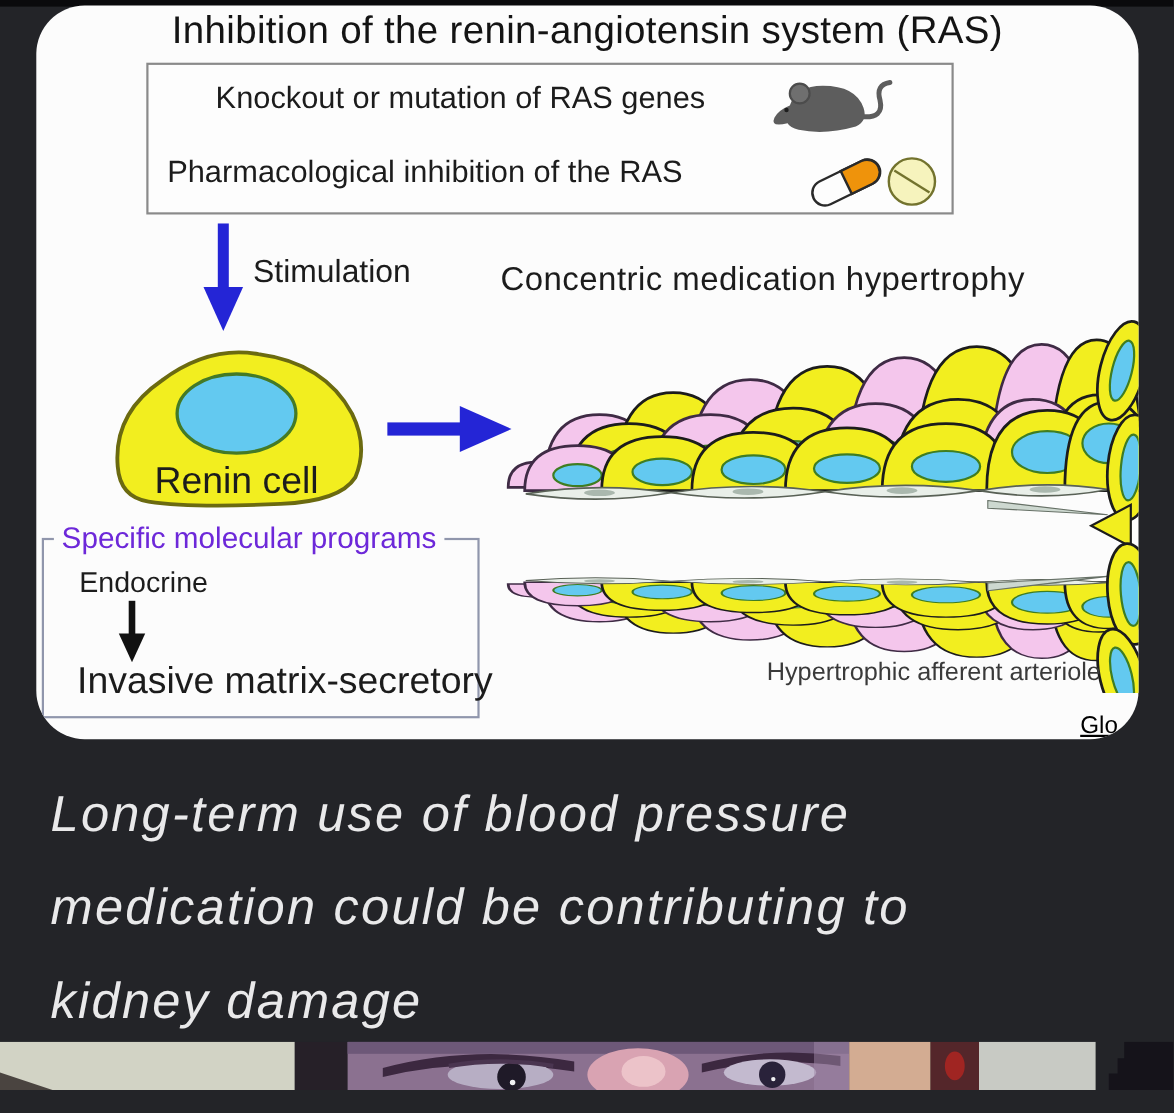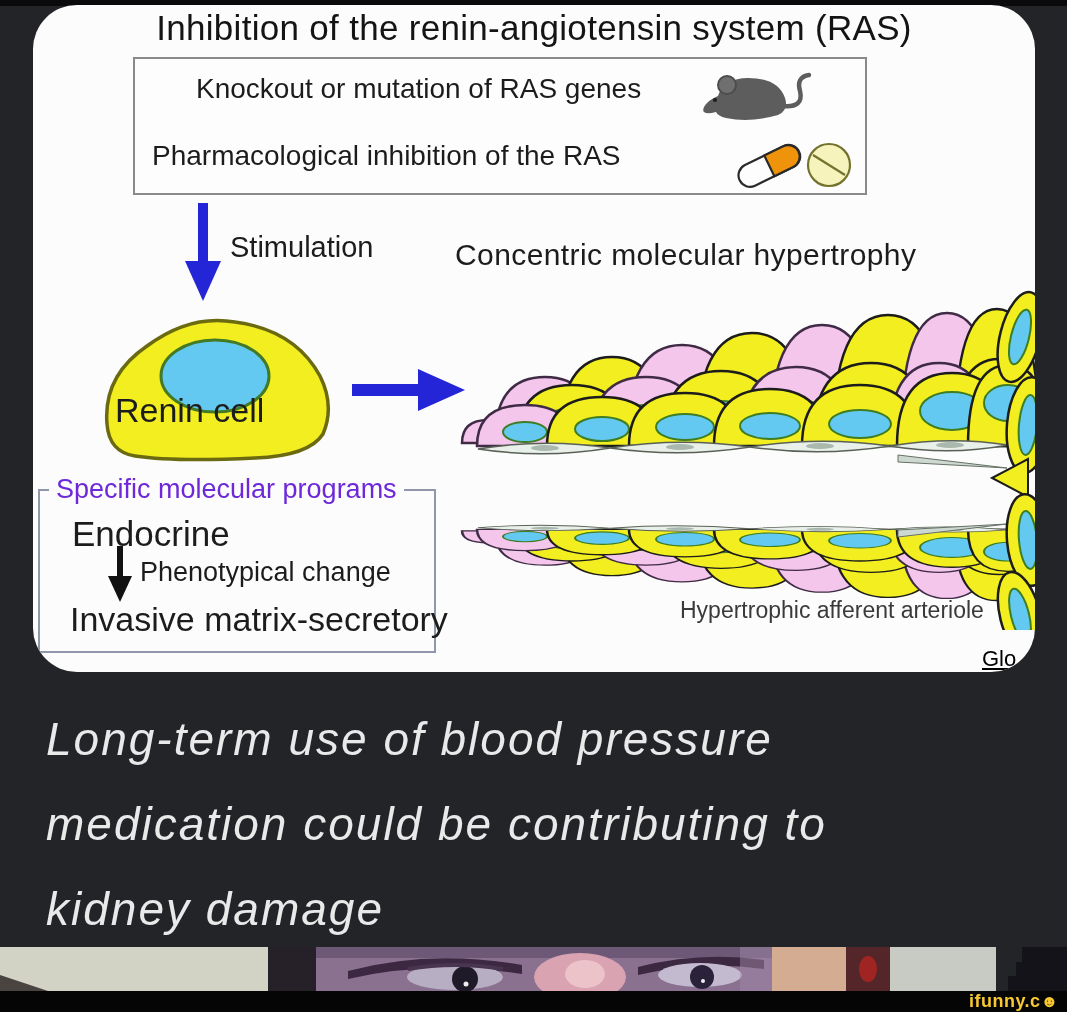--- a/index.html
+++ b/index.html
@@ -14,27 +14,27 @@
     left:33px;top:5px;width:1002px;height:667px;background:#fcfcfc;
     border-radius:44px;overflow:hidden;color:#1a1a1a;
   }
   .dg-title{left:0;top:3px;width:100%;text-align:center;font-size:35px;letter-spacing:.3px;color:#141414;white-space:nowrap;}
   .topbox{left:100px;top:52px;width:730px;height:134px;border:2px solid #8a8a8a;background:#fdfdfd;}
   .dg-text{white-space:nowrap;color:#1c1c1c;}
   .tb-line1{left:119px;top:68px;font-size:28px;margin-left:44px;}
   .tb-line2{left:119px;top:135px;font-size:28px;}
   .lbl-stim{left:197px;top:226px;font-size:29px;}
   .lbl-conc{left:422px;top:233px;font-size:30px;letter-spacing:.4px;}
-  .renin-label{left:82px;top:386px;width:200px;font-size:34px;}
+  .renin-label{left:82px;top:413px;width:200px;text-align:center;font-size:34px;}
   .progbox{left:5px;top:484px;width:394px;height:160px;border:2px solid #9096ac;background:transparent;}
   .prog-header{left:16px;top:469px;font-size:27px;background:#fcfcfc;padding:0 7px;color:#6d28d9;}
-  .prog-r1{left:39px;top:509px;font-size:35px;}
+  .prog-r1{left:39px;top:509px;font-size:26px;}
   .prog-r2{left:107px;top:552px;font-size:27px;}
   .prog-r3{left:37px;top:595px;font-size:34px;}
-  .lbl-hyper{left:647px;top:592px;font-size:23px;color:#3a3a3a;}
+  .lbl-hyper{left:664px;top:592px;font-size:23px;color:#3a3a3a;}
   .lbl-glo{left:949px;top:641px;font-size:22px;color:#000000;text-decoration:underline;}
   .caption-line{left:46px;color:#e9e9ea;font-size:46px;letter-spacing:2px;white-space:nowrap;font-style:italic;}
   .cap1{top:712px;} .cap2{top:797px;} .cap3{top:882px;}
   .bottombar{left:0;top:991px;width:1067px;height:21px;background:#050505;}
   .brand{right:8px;top:0;height:21px;line-height:20px;color:#f8c832;font-size:18px;font-weight:bold;letter-spacing:.5px;}
   .brand .face{font-size:17px;}
 </style>
 </head>
 <body>
 
@@ -67,21 +67,21 @@
         <path d="M85,27 L117,47" stroke="#73732e" stroke-width="2.2"></path>
       </g>
     </svg>
 
     <svg class="abs" style="left:147px;top:198px" width="46" height="102" viewBox="0 0 46 102">
       <rect x="18" y="0" width="10" height="62" fill="#2425d6"></rect>
       <path d="M5,58 L41,58 L23,98 Z" fill="#2425d6"></path>
     </svg>
 
     <div class="abs dg-text lbl-stim">Stimulation</div>
-    <div class="abs dg-text lbl-conc">Concentric molecular hypertrophy</div>
+    <div class="abs dg-text lbl-conc">Concentric medication hypertrophy</div>
 
     <svg class="abs" style="left:62px;top:301px" width="245" height="160" viewBox="0 0 245 160">
       <path d="M12,118 Q8,70 52,40 Q95,8 140,16 Q200,24 225,70 Q240,100 228,128 Q214,150 160,152 Q80,156 40,150 Q14,146 12,118 Z" fill="#f2ee1f" stroke="#6b6a10" stroke-width="3.5"></path>
       <ellipse cx="120" cy="70" rx="54" ry="36" fill="#63c9f0" stroke="#447a26" stroke-width="3"></ellipse>
     </svg>
     <div class="abs dg-text renin-label">Renin cell</div>
 
     <svg class="abs" style="left:319px;top:357px" width="116" height="56" viewBox="0 0 116 56">
       <rect x="0" y="22" width="72" height="12" fill="#2425d6"></rect>
       <path d="M66,7 L113,28 L66,49 Z" fill="#2425d6"></path>
@@ -166,21 +166,20 @@
       </g>
     </svg>
 
     <div class="abs progbox"></div>
     <div class="abs dg-text prog-header">Specific molecular programs</div>
     <div class="abs dg-text prog-r1">Endocrine</div>
     <svg class="abs" style="left:71px;top:541px" width="32" height="58" viewBox="0 0 32 58">
       <rect x="13" y="0" width="6" height="34" fill="#111"></rect>
       <path d="M4,30 L28,30 L16,56 Z" fill="#111"></path>
     </svg>
-    <div class="abs dg-text prog-r2">Phenotypical change</div>
     <div class="abs dg-text prog-r3">Invasive matrix-secretory</div>
 
     <div class="abs dg-text lbl-hyper">Hypertrophic afferent arteriole</div>
     <div class="abs dg-text lbl-glo">Glo</div>
   </div>
 
   <div class="abs caption-line cap1">Long-term use of blood pressure</div>
   <div class="abs caption-line cap2">medication could be contributing to</div>
   <div class="abs caption-line cap3">kidney damage</div>
 
@@ -206,17 +205,14 @@
       <circle cx="703" cy="34" r="2" fill="#efeff2"></circle>
     </g>
     <rect x="740" y="0" width="32" height="44" fill="#a088a8" opacity="0.5"></rect>
     <rect x="772" y="0" width="74" height="44" fill="#d3ac92"></rect>
     <rect x="846" y="0" width="44" height="44" fill="#54262a"></rect>
     <ellipse cx="868" cy="22" rx="9" ry="13" fill="#a02522"></ellipse>
     <rect x="890" y="0" width="106" height="44" fill="#c8cac4"></rect>
     <path d="M1022,0 L1067,0 L1067,44 L1008,44 L1008,29 L1016,29 L1016,15 L1022,15 Z" fill="#15131a"></path>
   </svg>
 
-  <div class="abs bottombar">
-    <span class="abs brand"><span>ifunny.c</span><span class="face">☻</span></span>
-  </div>
 
 </div>
 
 </body></html>

